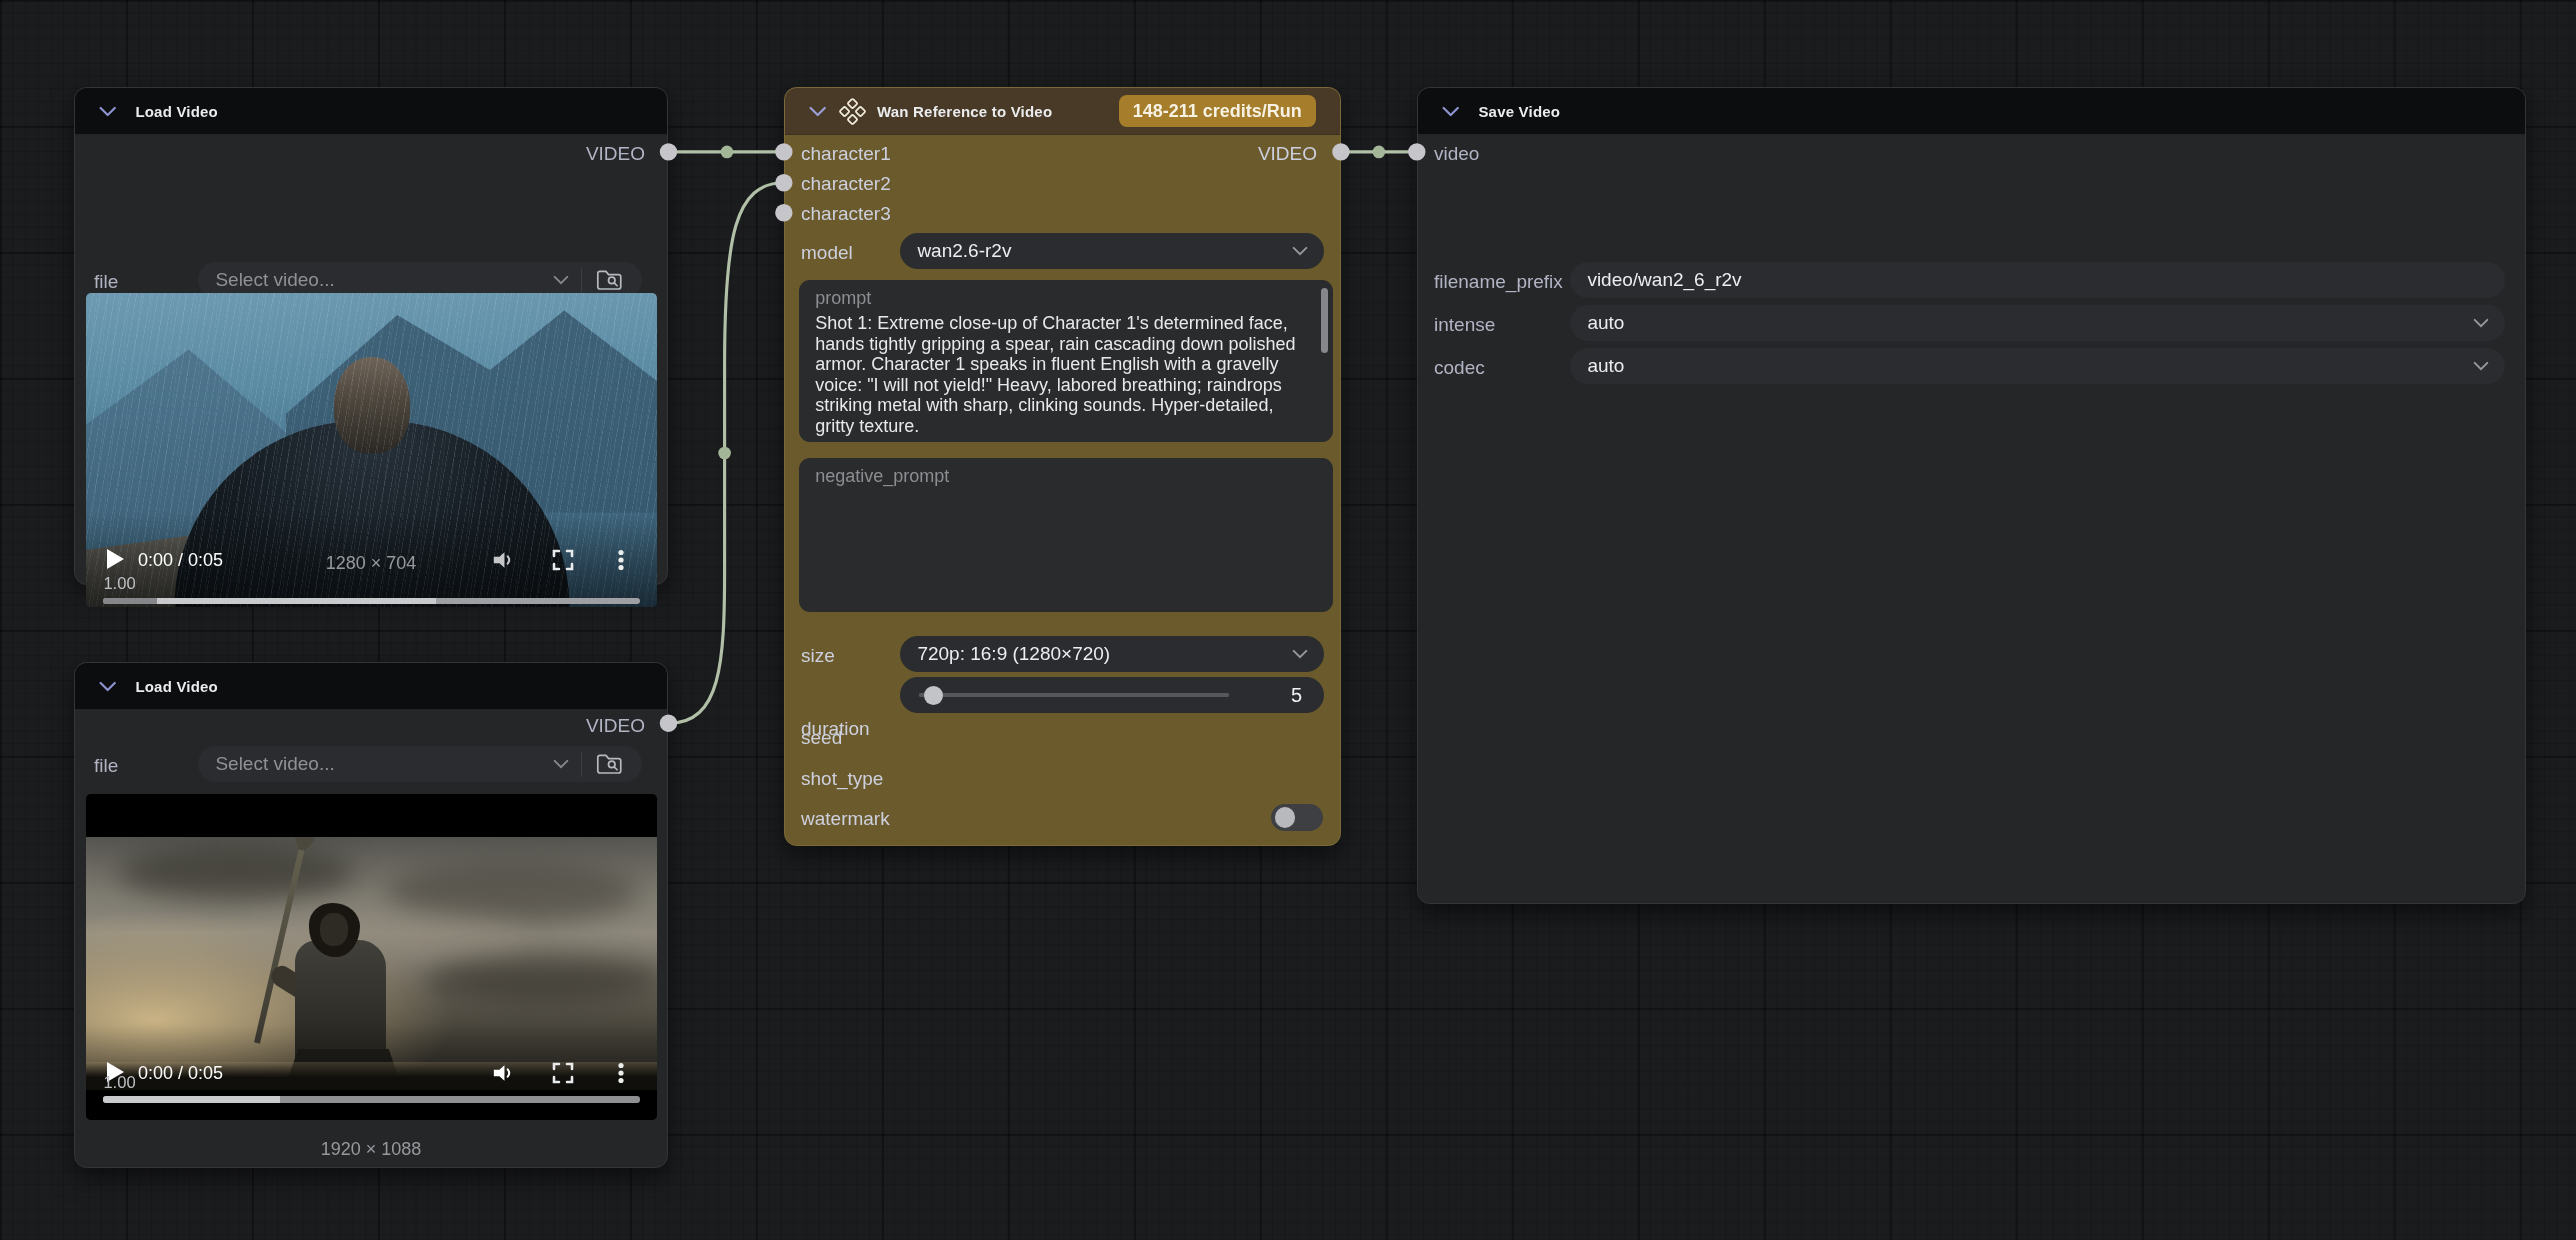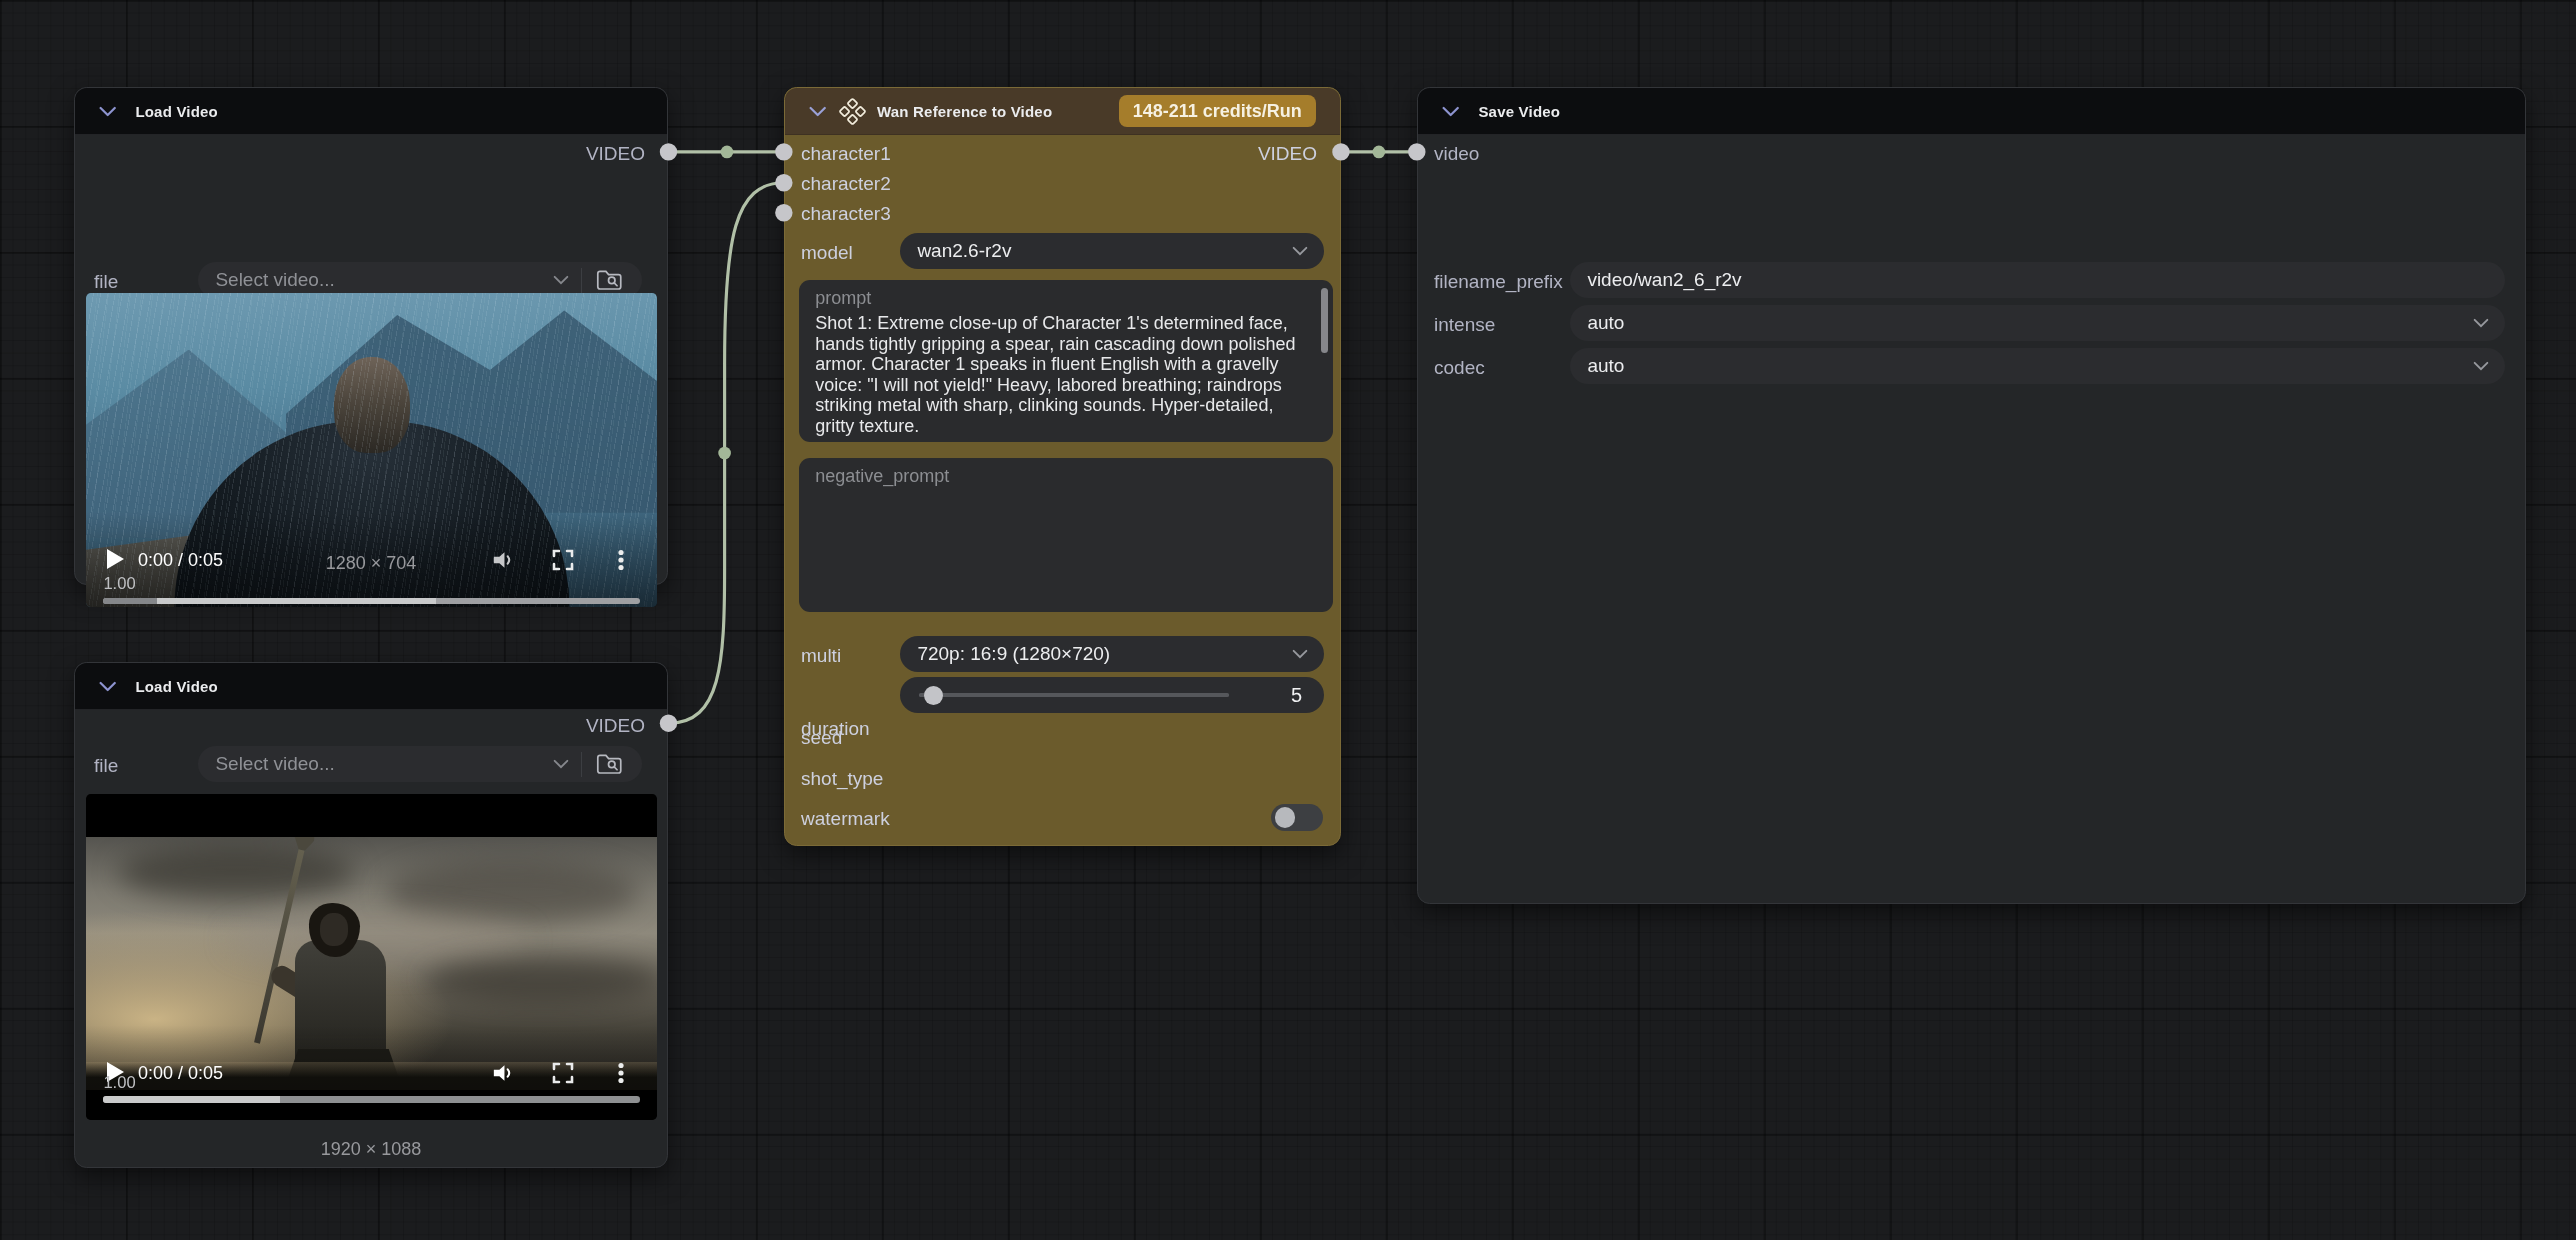--- a/index.html
+++ b/index.html
@@ -283,21 +283,21 @@
       <div class="ttext" style="bottom:0;">Shot 1: Extreme close-up of Character 1's determined face, hands tightly gripping a spear, rain cascading down polished armor. Character 1 speaks in fluent English with a gravelly voice: "I will not yield!" Heavy, labored breathing; raindrops striking metal with sharp, clinking sounds. Hyper-detailed, gritty texture.
 
 Shot 2: Close-up of Character 2's piercing, intense gaze, streaks of blood and mud across the face, weapons raised in a battle-ready stance.</div>
       <div class="sbar"></div>
     </div>
 
     <div class="tbox" style="left:14.2px; top:370px; width:534px; height:154px;">
       <span class="tlabel">negative_prompt</span>
     </div>
 
-    <span class="lbl" style="left:16px; top:557px;">multi</span>
+    <span class="lbl" style="left:16px; top:557px;">size</span>
     <div class="pill" style="left:115px; top:548px; width:424px;">
       <span class="val">720p: 16:9 (1280×720)</span>
       <svg class="ddchev" viewBox="0 0 20 12">
           <polyline points="2,2 10,10 18,2" fill="none" stroke="#96989d" stroke-width="2.4" stroke-linecap="round"></polyline>
         </svg>
     </div>
 
     <span class="lbl" style="left:16px; top:630px;">duration</span>
     <div class="pill" style="left:115px; top:589px; width:424px;">
       <div class="sl-track"></div>

